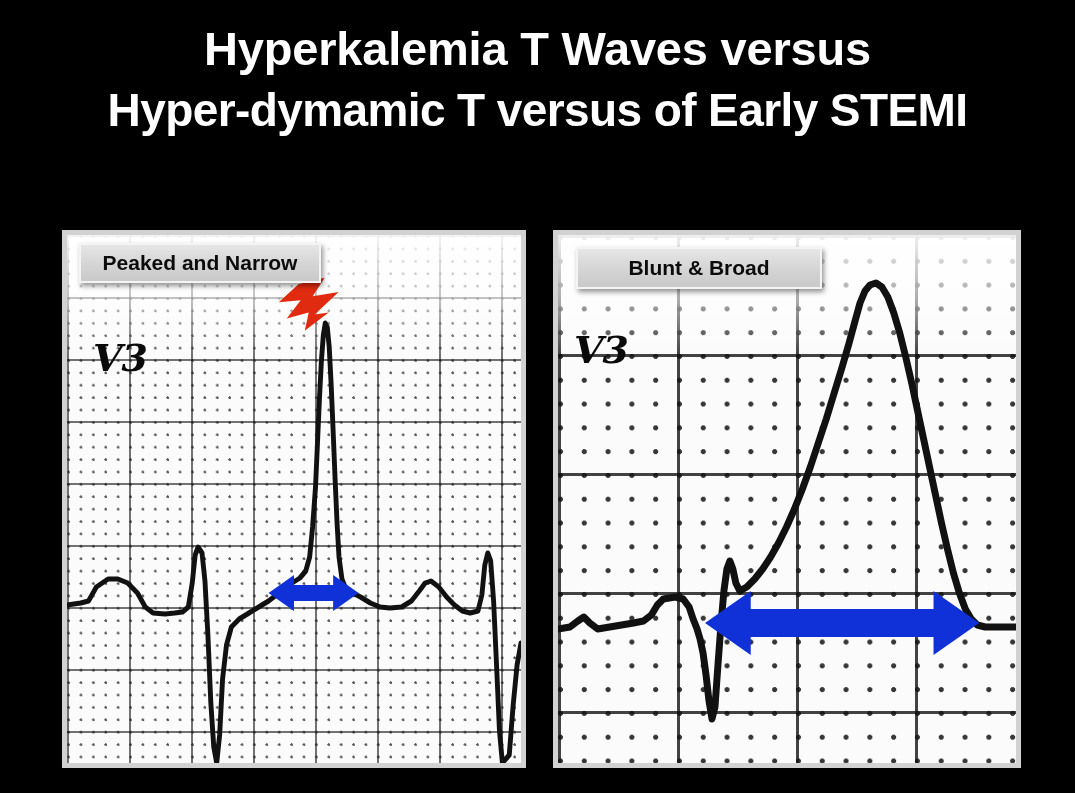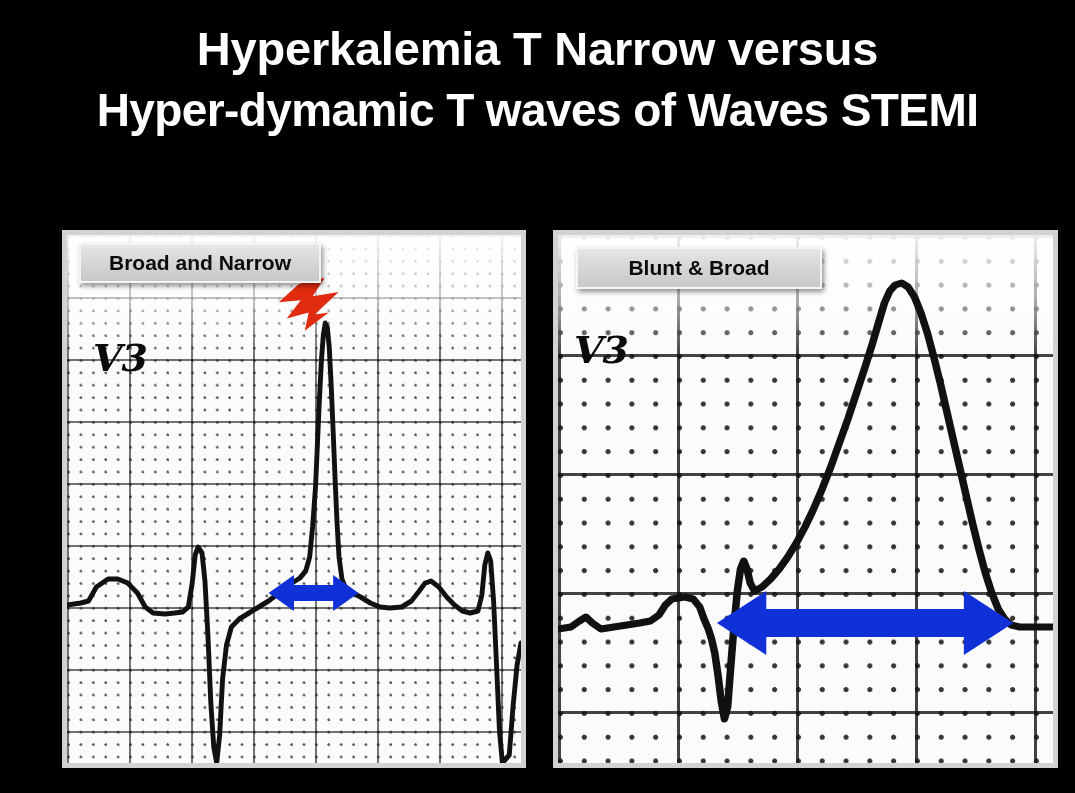--- a/index.html
+++ b/index.html
@@ -38,21 +38,21 @@
 
   
   .ecg-panel {
     position: absolute;
     background: #f3f3f3;
     border: 5px solid #d2d2d2;
     box-sizing: border-box;
     overflow: hidden;
   }
   #panel-left  { left: 62px;  top: 230px; width: 464px; height: 538px; }
-  #panel-right { left: 553px; top: 230px; width: 505px; height: 538px; }
+  #panel-right { left: 553px; top: 230px; width: 468px; height: 538px; }
 
   .grid-surface {
     position: absolute;
     inset: 0;
     background-color: #fbfbfb;
   }
   
   #grid-left {
     background-image:
       repeating-linear-gradient(to right,
@@ -125,22 +125,22 @@
     inset: 0;
     width: 100%;
     height: 100%;
     pointer-events: none;
   }
 </style>
 </head>
 <body>
 
 <div id="title-block">
-  <div class="title-line line1">Hyperkalemia T Narrow versus</div>
-  <div class="title-line line2">Hyper-dymamic T waves of Waves STEMI</div>
+  <div class="title-line line1">Hyperkalemia T Waves versus</div>
+  <div class="title-line line2">Hyper-dymamic T versus of Early STEMI</div>
 </div>
 
 <div class="ecg-panel" id="panel-left">
   <div class="grid-surface" id="grid-left"></div>
   <div class="top-wash"></div>
 
   <svg class="svg-layer" viewBox="0 0 464 528" preserveAspectRatio="none">
     <polyline id="trace-left" fill="none" stroke="#111111" stroke-width="5" stroke-linejoin="round" stroke-linecap="round" points="0,370 14,368 22,366 30,352 42,344 52,344 62,348 72,358 80,372 88,378 100,379 110,378 118,377 124,372 128,348 131,320 134,312 138,318 141,346 144,400 147,468 150,512 153,528 156,500 159,444 163,410 168,392 176,384 186,378 196,372 206,366 214,360 222,354 230,348 238,343 244,336 248,322 251,292 254,252 256,208 258,164 260,126 262,100 264,88 266,92 268,112 270,150 272,196 274,244 276,288 278,322 281,344 285,354 292,358 300,362 310,368 320,372 330,373 342,372 352,366 360,356 366,348 372,346 380,352 388,362 396,370 404,376 412,378 420,376 424,360 427,330 430,318 433,326 436,366 439,430 442,496 445,528 452,520 456,470 460,430 464,408"></polyline>
   </svg>
 
@@ -148,21 +148,21 @@
     <polygon points="242,46 268,40 256,58 282,54 258,76 272,74 248,92 252,74 230,80 244,62 222,64" fill="#e12b10" transform="translate(-10,2) scale(1.02)"></polygon>
   </svg>
 
   <svg class="svg-layer" viewBox="0 0 464 528" preserveAspectRatio="none">
     <g fill="#1030d8">
       <polygon points="206,358 232,340 232,350 272,350 272,340 298,358 272,376 272,366 232,366 232,376"></polygon>
     </g>
   </svg>
 
   <div class="callout" id="callout-left">
-    <span>Broad and Narrow</span>
+    <span>Peaked and Narrow</span>
   </div>
 
   <div class="lead-label" id="lead-left">V3</div>
 </div>
 
 <div class="ecg-panel" id="panel-right">
   <div class="grid-surface" id="grid-right"></div>
   <div class="top-wash"></div>
 
   <svg class="svg-layer" viewBox="0 0 461 528" preserveAspectRatio="none">

